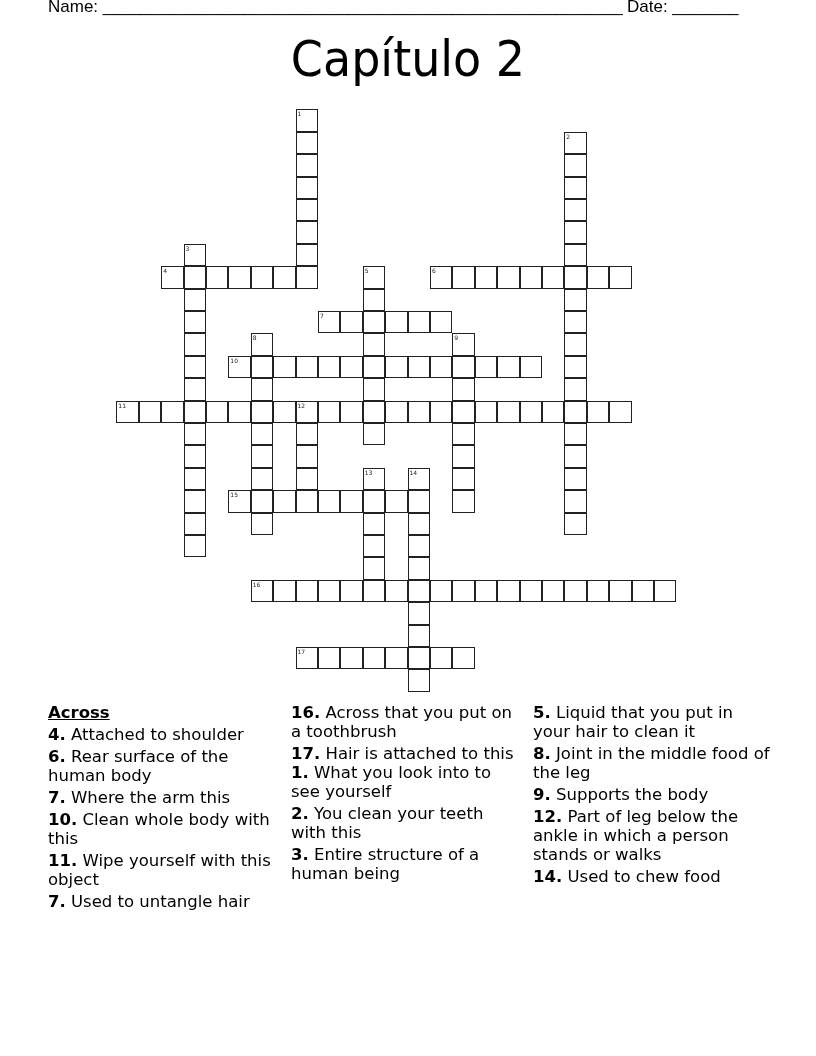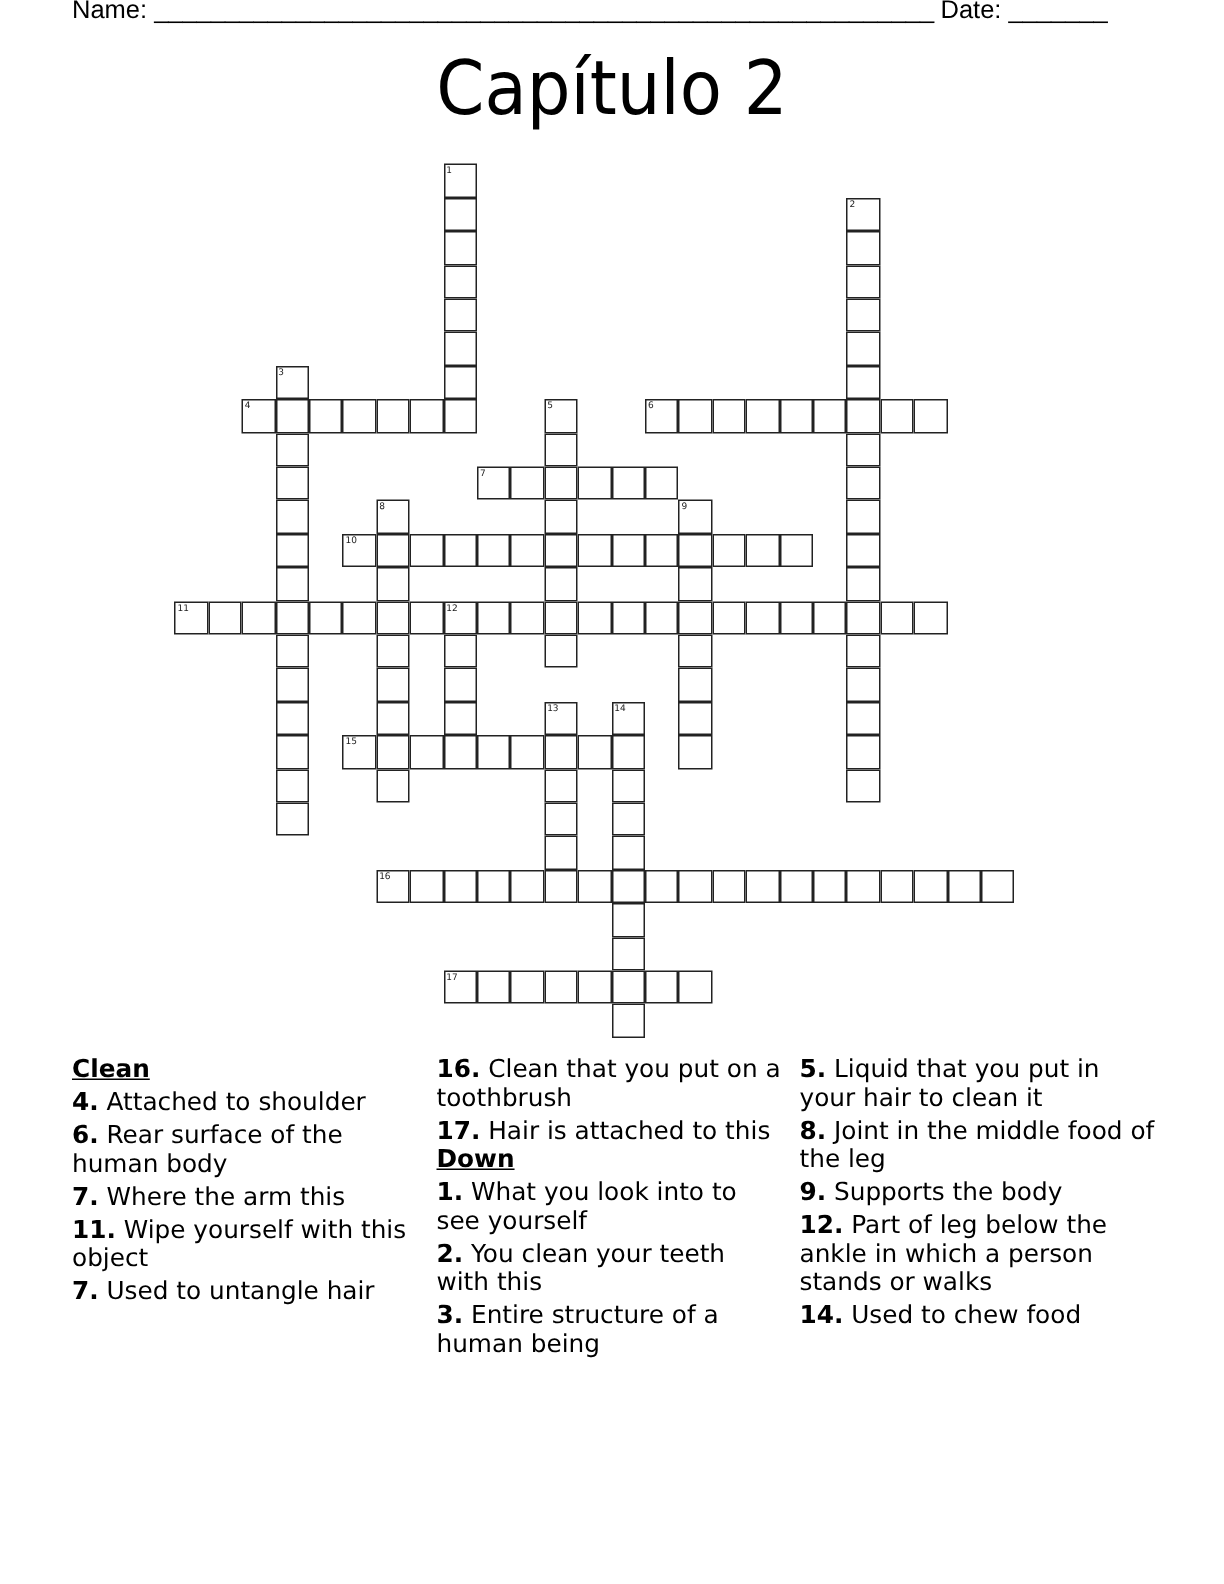--- a/index.html
+++ b/index.html
@@ -217,32 +217,32 @@
     </div>
     <div class="cell" style="left: 318.6px; top: 647.6px;"></div>
     <div class="cell" style="left: 341px; top: 647.6px;"></div>
     <div class="cell" style="left: 363.4px; top: 647.6px;"></div>
     <div class="cell" style="left: 385.8px; top: 647.6px;"></div>
     <div class="cell" style="left: 430.6px; top: 647.6px;"></div>
     <div class="cell" style="left: 453px; top: 647.6px;"></div>
   </div>
 
 <div class="clues col1">
-  <div class="section-head">Clean</div>
+  <div class="section-head">Across</div>
   <div class="clue"><b>4.</b> <span>Attached to shoulder</span></div>
   <div class="clue"><b>6.</b> <span>Rear surface of the human body</span></div>
   <div class="clue"><b>7.</b> <span>Where the arm this</span></div>
+  <div class="clue"><b>10.</b> <span>Clean whole body with this</span></div>
   <div class="clue"><b>11.</b> <span>Wipe yourself with this object</span></div>
   <div class="clue"><b>7.</b> <span>Used to untangle hair</span></div>
 </div>
 
 <div class="clues col2">
-  <div class="clue"><b>16.</b> <span>Clean that you put on a toothbrush</span></div>
+  <div class="clue"><b>16.</b> <span>Across that you put on a toothbrush</span></div>
   <div class="clue" style="margin-bottom:0"><b>17.</b> <span>Hair is attached to this</span></div>
-  <div class="section-head">Down</div>
   <div class="clue"><b>1.</b> <span>What you look into to see yourself</span></div>
   <div class="clue"><b>2.</b> <span>You clean your teeth with this</span></div>
   <div class="clue"><b>3.</b> <span>Entire structure of a human being</span></div>
 </div>
 
 <div class="clues col3">
   <div class="clue"><b>5.</b> <span>Liquid that you put in your hair to clean it</span></div>
   <div class="clue"><b>8.</b> <span>Joint in the middle food of the leg</span></div>
   <div class="clue"><b>9.</b> <span>Supports the body</span></div>
   <div class="clue"><b>12.</b> <span>Part of leg below the ankle in which a person stands or walks</span></div>

